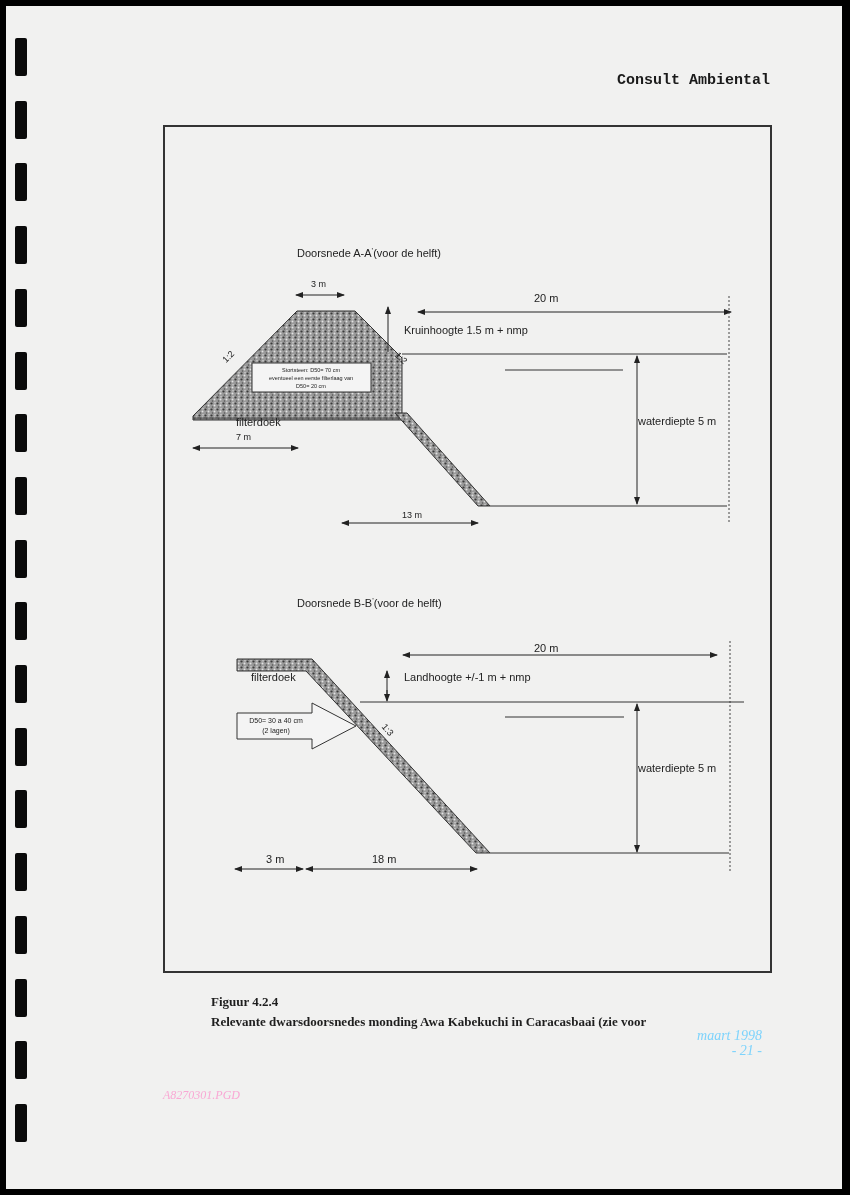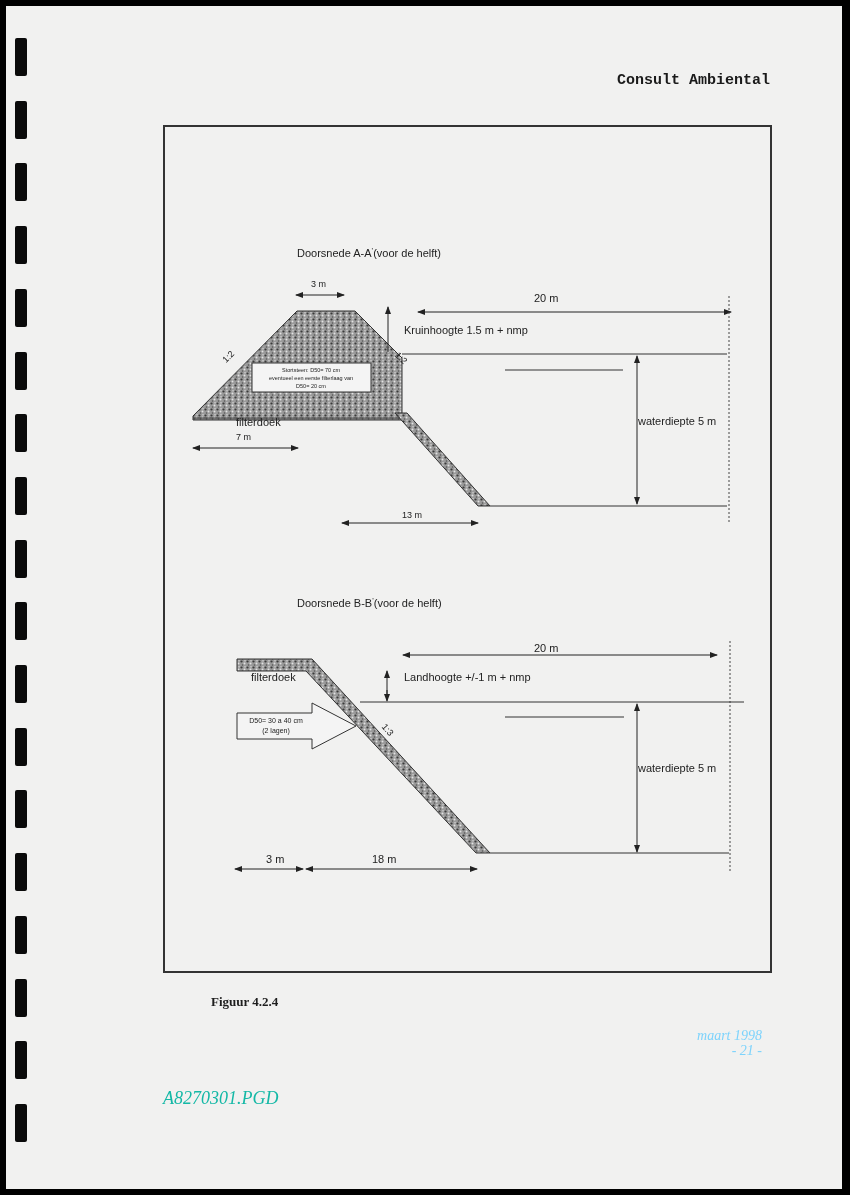--- a/index.html
+++ b/index.html
@@ -26,21 +26,21 @@
       border: 2.5px solid #333; box-sizing: border-box;
     }
     svg.drawing { position: absolute; left: 0; top: 0; }
     .caption {
       position: absolute; left: 163px; top: 992px; width: 620px;
       font-family: "Liberation Serif", serif; font-weight: bold; font-size: 13px;
       line-height: 20px; color: #1e1e1e; margin-left: 48px;
     }
     .footer-left {
       position: absolute; left: 163px; top: 1088px;
-      font-family: "Liberation Serif", serif; font-style: italic; font-size: 18px; color: #14b8a6;
+      font-family: "Liberation Serif", serif; font-style: italic; font-size: 12px; color: #f9a8d4;
     }
     .footer-right {
       position: absolute; right: 88px; top: 1028px; text-align: right;
       font-family: "Liberation Serif", serif; font-style: italic; font-size: 14px; line-height: 15px; color: #7dd3fc;
     }
     .lbl { font-family: "Liberation Sans", sans-serif; fill: #222; }
   </style>
 </head>
 <body>
 
@@ -160,19 +160,20 @@
 
     <text class="lbl" x="266" y="863" font-size="11">3 m</text>
     <text class="lbl" x="372" y="863" font-size="11">18 m</text>
     <line x1="235" y1="869" x2="303" y2="869" stroke="#222" stroke-width="1" marker-start="url(#ahs)" marker-end="url(#ah)"></line>
     <line x1="306" y1="869" x2="477" y2="869" stroke="#222" stroke-width="1" marker-start="url(#ahs)" marker-end="url(#ah)"></line>
   </g>
 </svg>
 
 <div class="caption">
   <div>Figuur 4.2.4</div>
+  <div>Relevante dwarsdoorsnedes monding Awa Kabekuchi in Caracasbaai (zie voor</div>
 </div>
 
 <div class="footer-left">A8270301.PGD</div>
 <div class="footer-right">
   <div>maart 1998</div>
   <div>- 21 -</div>
 </div>
 
 </body></html>

